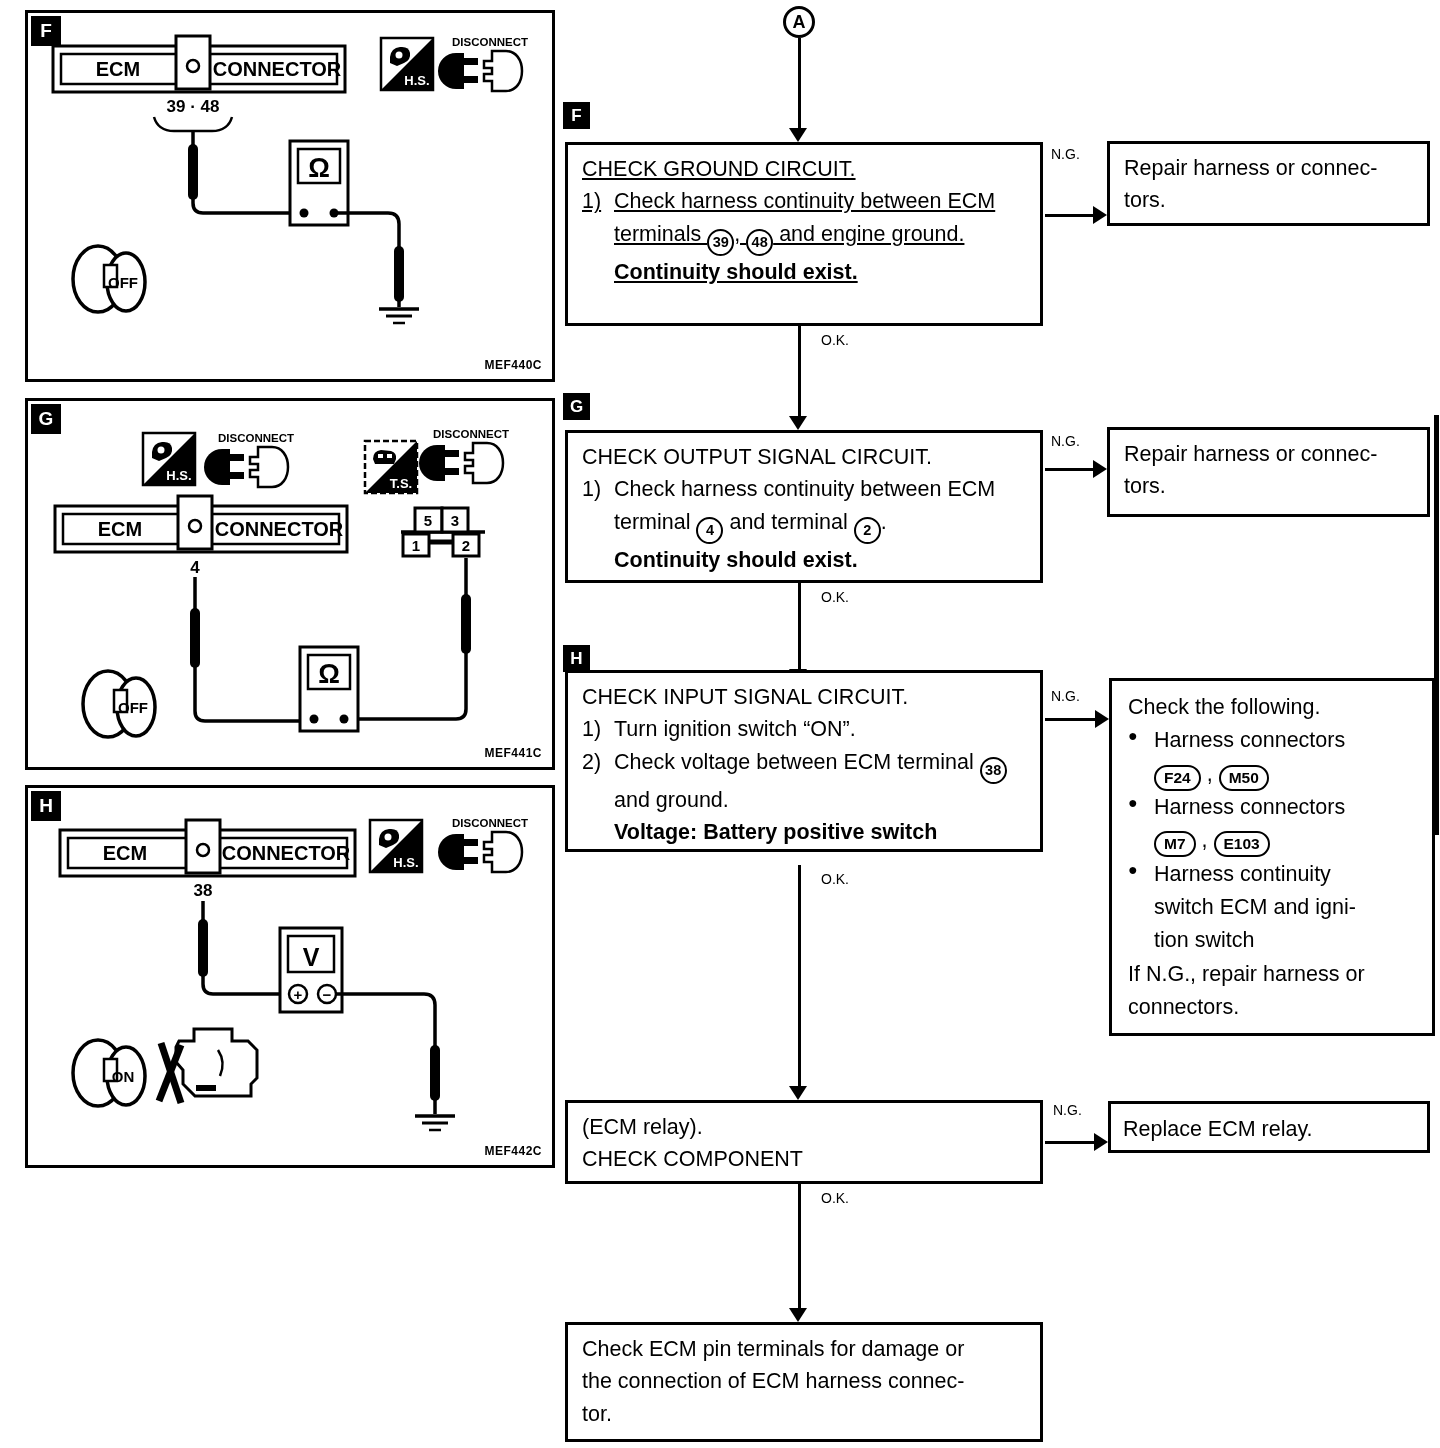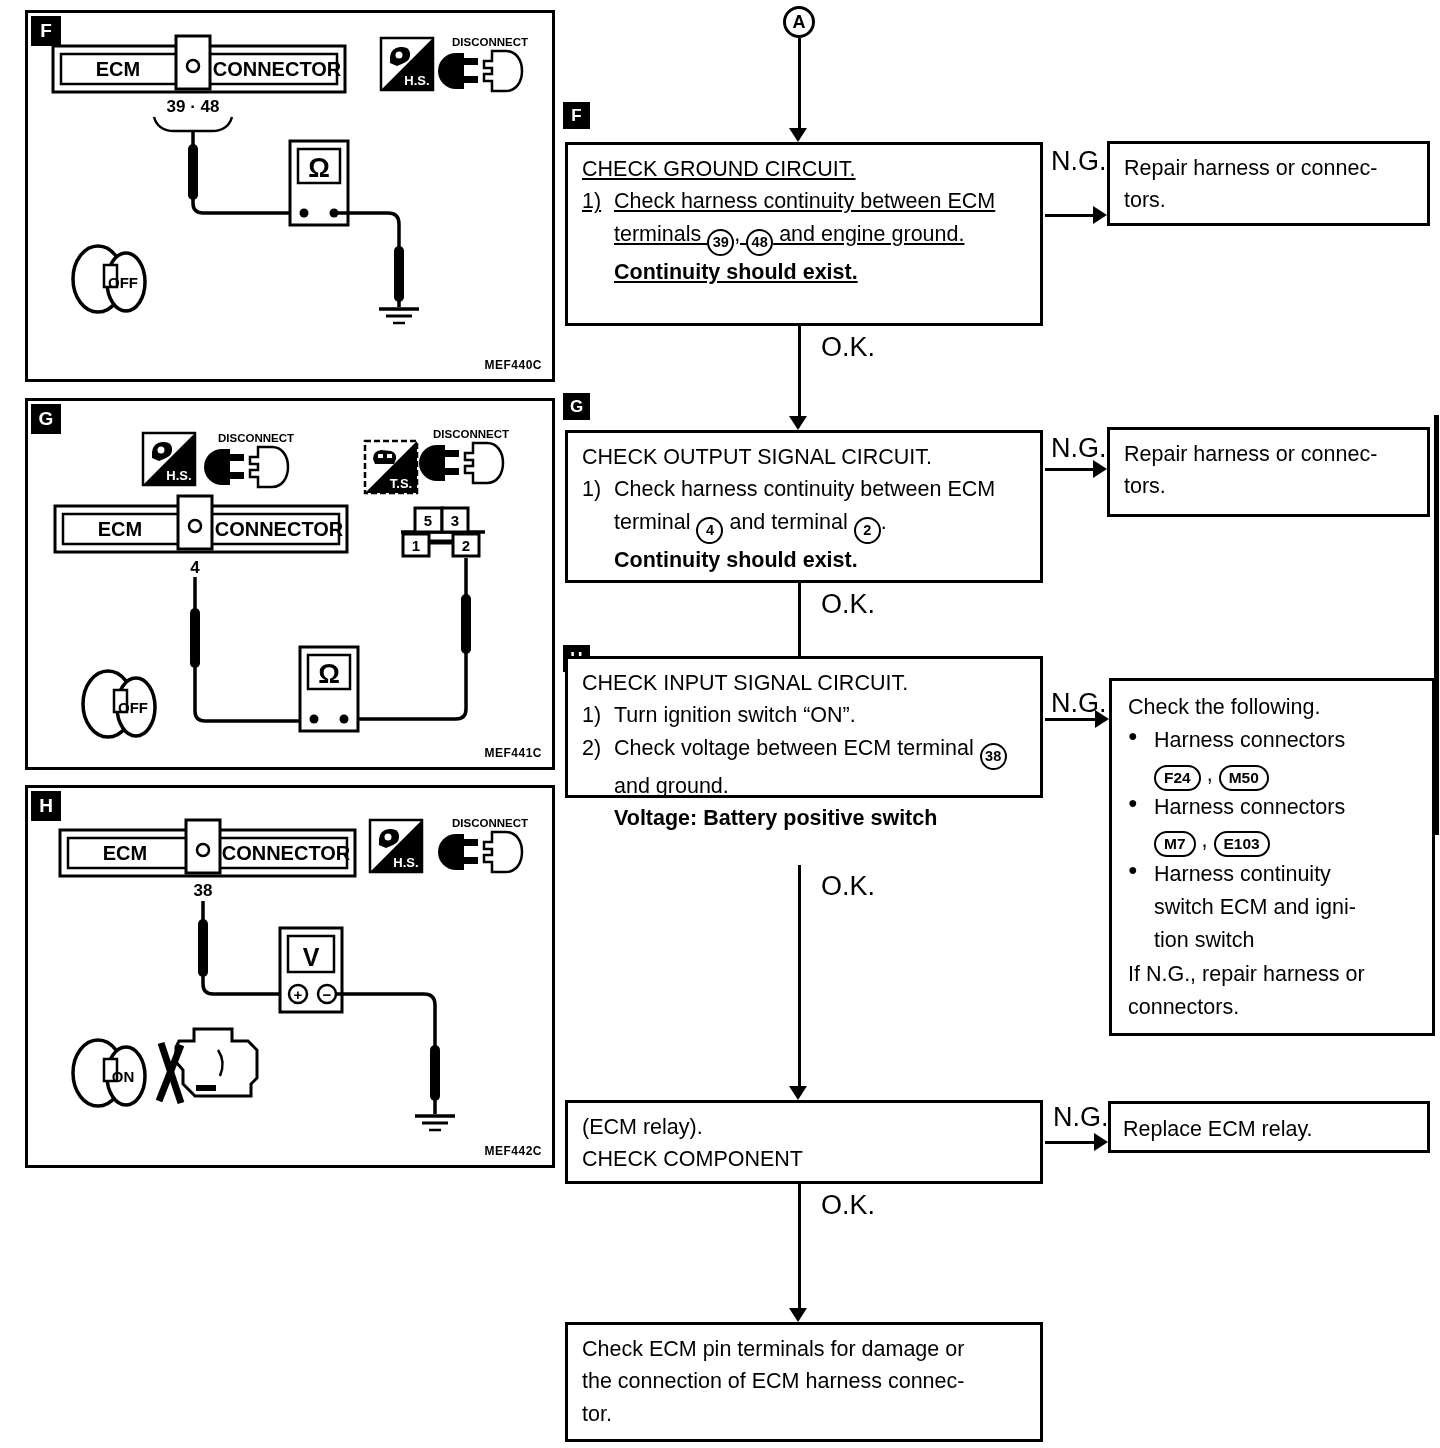--- a/index.html
+++ b/index.html
@@ -20,21 +20,21 @@
   .flowchip { position:absolute; width:27px; height:27px; background:#000; color:#fff;
     display:flex; align-items:center; justify-content:center; font-weight:bold; font-size:17px; }
   .circleA { position:absolute; width:32px; height:32px; border:3px solid #000; border-radius:50%;
     display:flex; align-items:center; justify-content:center; font-weight:bold; font-size:18px; background:#fff; }
   .vline { position:absolute; width:3px; background:#000; }
   .hline { position:absolute; height:3px; background:#000; }
   .ah-down { position:absolute; width:0; height:0; border-left:9px solid transparent;
     border-right:9px solid transparent; border-top:14px solid #000; }
   .ah-right { position:absolute; width:0; height:0; border-top:9px solid transparent;
     border-bottom:9px solid transparent; border-left:14px solid #000; }
-  .oklabel, .nglabel { position:absolute; font-size:27px; background:#fff; padding:0 3px; }
+  .oklabel, .nglabel { position:absolute; font-size:14px; background:#fff; padding:0 3px; }
   .item { display:flex; }
   .item .num { width:32px; flex:none; }
   .item .body { flex:1; }
   .bold { font-weight:bold; }
   .term-circle { display:inline-flex; align-items:center; justify-content:center; min-width:27px;
     height:27px; border:2.5px solid #000; border-radius:50%; font-size:14.5px; font-weight:bold;
     vertical-align:-6px; padding:0 1px; background:#fff; }
   .oval-ref { display:inline-block; border:2.5px solid #000; border-radius:14px; padding:0 8px;
     font-size:15.5px; font-weight:bold; line-height:22px; vertical-align:-2px; }
   .bullet-line { display:flex; }
@@ -290,21 +290,21 @@
   <div class="ah-right" style="left:1093px; top:460px;"></div>
   <div class="flowbox" style="left:1107px; top:427px; width:323px; height:90px;">
     <div>Repair harness or connec-</div>
     <div>tors.</div>
   </div>
   <div class="vline" style="left:798px; top:583px; height:86px;"></div>
   <div class="ah-down" style="left:789px; top:669px;"></div>
   <div class="oklabel" style="left:818px; top:589px;">O.K.</div>
 
   <div class="flowchip" style="left:563px; top:645px;">H</div>
-  <div class="flowbox" style="left:565px; top:656px; width:478px; height:142px;">
+  <div class="flowbox" style="left:565px; top:670px; width:478px; height:182px;">
     <div>CHECK INPUT SIGNAL CIRCUIT.</div>
     <div class="item">
       <span class="num">1)</span>
       <div class="body">Turn ignition switch “ON”.</div>
     </div>
     <div class="item">
       <span class="num">2)</span>
       <div class="body">
         <span>Check voltage between ECM terminal </span><span class="term-circle">38</span><span> and ground.</span>
         <div class="bold">Voltage: Battery positive switch</div>

